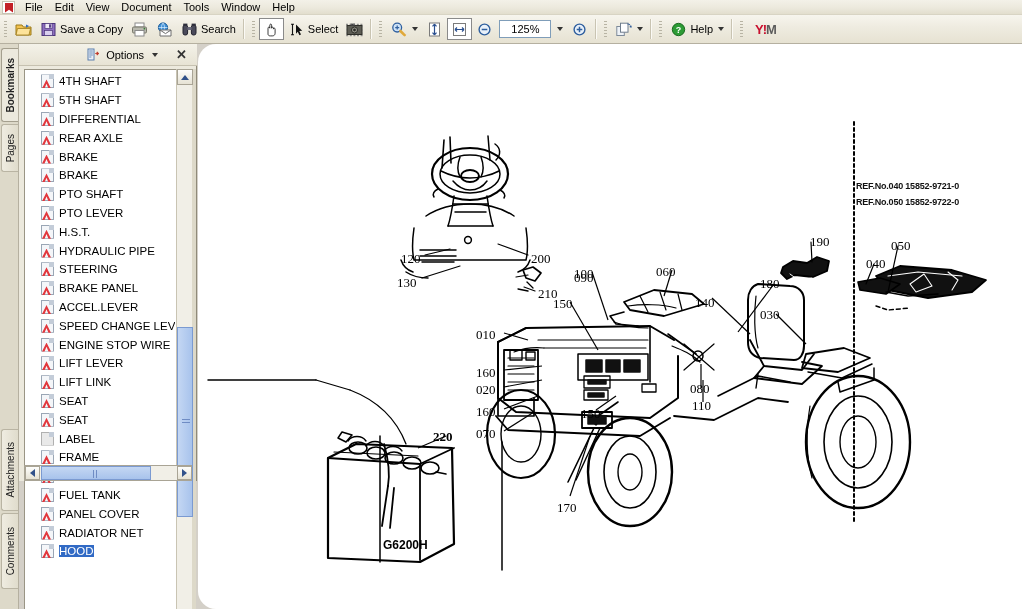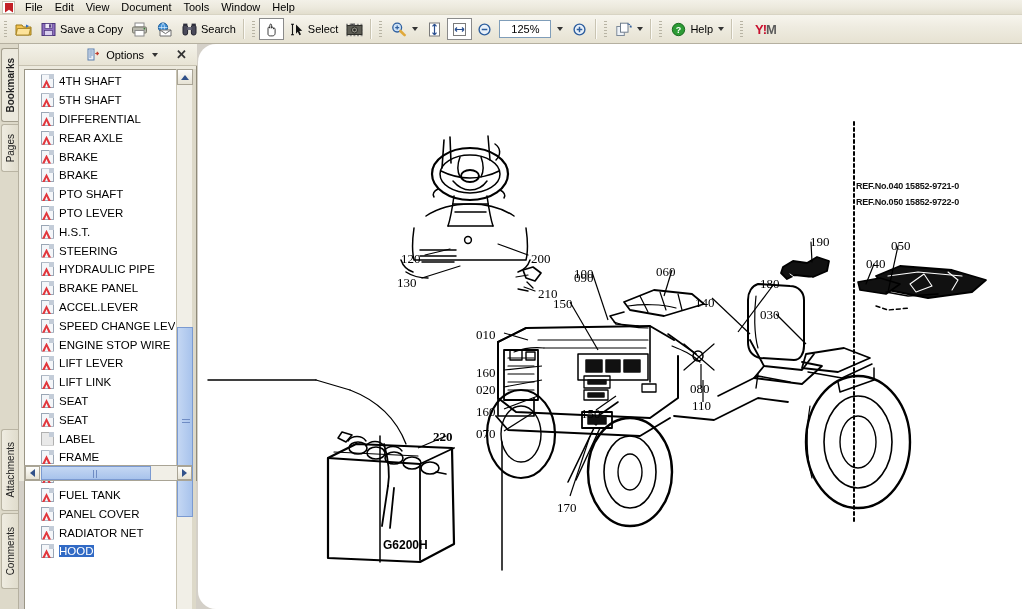--- a/index.html
+++ b/index.html
@@ -509,29 +509,29 @@
               <span class="a"></span>
             </span>
             <span class="label">H.S.T.</span>
           </div>
           <div class="bmrow">
             <span class="pdfico">
               <span class="page"></span>
               <span class="fold"></span>
               <span class="a"></span>
             </span>
+            <span class="label">HYDRAULIC PIPE</span>
+          </div>
+          <div class="bmrow">
+            <span class="pdfico">
+              <span class="page"></span>
+              <span class="fold"></span>
+              <span class="a"></span>
+            </span>
             <span class="label">STEERING</span>
-          </div>
-          <div class="bmrow">
-            <span class="pdfico">
-              <span class="page"></span>
-              <span class="fold"></span>
-              <span class="a"></span>
-            </span>
-            <span class="label">HYDRAULIC PIPE</span>
           </div>
           <div class="bmrow">
             <span class="pdfico">
               <span class="page"></span>
               <span class="fold"></span>
               <span class="a"></span>
             </span>
             <span class="label">BRAKE PANEL</span>
           </div>
           <div class="bmrow">

